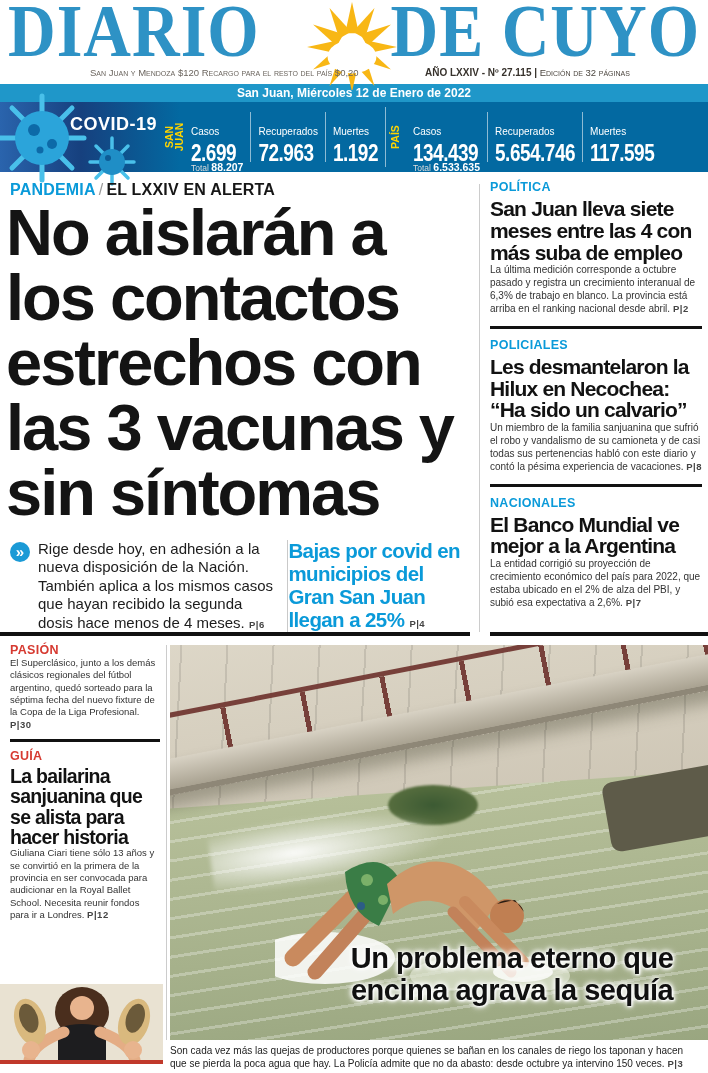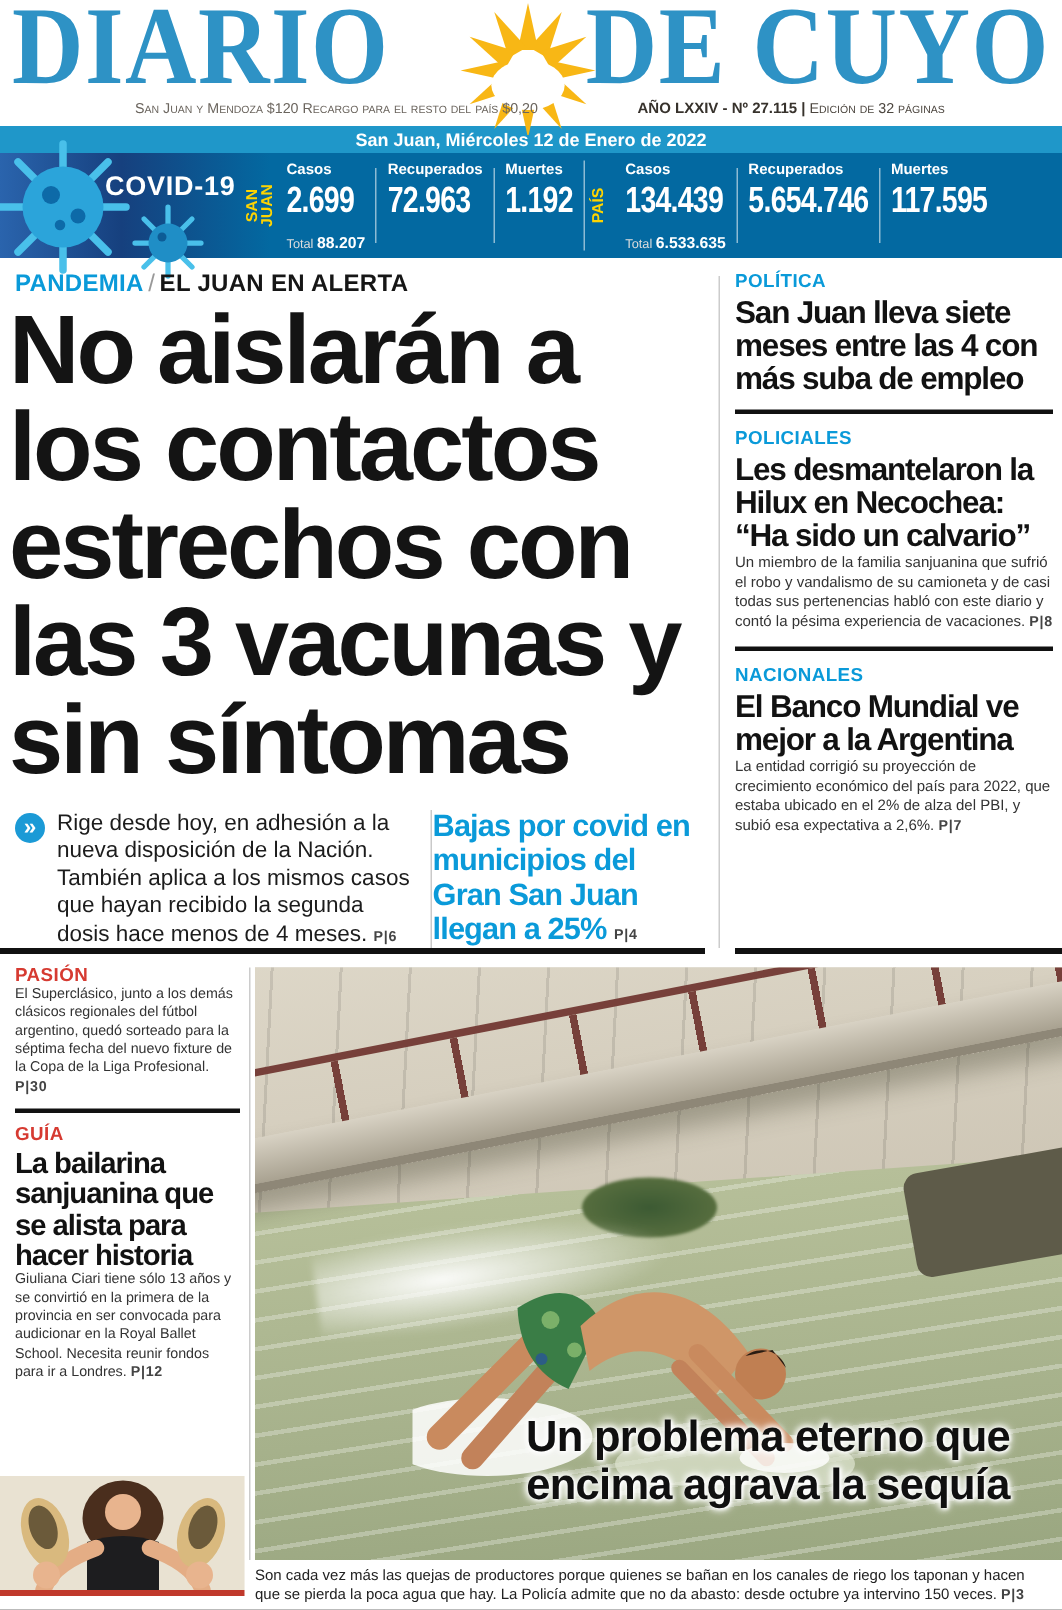--- a/index.html
+++ b/index.html
@@ -23,21 +23,21 @@
   .covid{position:absolute;top:102px;left:0;right:0;height:70px;background:#0369a1;}
   .covid-glow{position:absolute;left:0;top:0;bottom:0;width:180px;
     background:linear-gradient(90deg,#2a64ad 0%,#16407e 45%,rgba(11,19,40,0) 100%);}
   .virus-svg{position:absolute;left:-10px;top:-14px;width:170px;height:98px;}
   .covid-title{position:absolute;left:70px;top:12px;font-size:18px;font-weight:bold;color:#fff;letter-spacing:.5px;}
   .covid-stats{position:absolute;left:164px;right:3px;top:0;bottom:0;display:flex;align-items:stretch;}
   .vwrap{flex:0 0 20px;position:relative;}
   .vlabel{position:absolute;left:50%;top:50%;transform:translate(-50%,-50%) rotate(-90deg);
     width:42px;text-align:center;font-size:10.5px;line-height:9.5px;font-weight:bold;color:#ffd400;}
   .stat{display:flex;flex-direction:column;padding:6px 7px 4px;}
-  .stat-label{font-size:10px;font-weight:bold;color:#fff;}
+  .stat-label{font-size:10px;font-weight:normal;color:#fff;margin-top:18px;}
   .stat-value{font-size:19px;font-weight:bold;color:#fff;letter-spacing:-0.5px;margin-top:2px;
     transform:scaleY(1.28);transform-origin:center top;white-space:nowrap;}
   .stat-total{margin-top:auto;font-size:8.5px;color:#ddd;white-space:nowrap;}
   .stat-total b{font-size:10.5px;color:#fff;}
   .vsep{width:1px;background:rgba(255,255,255,.55);margin:10px 0;}
   .vsep.tall{margin:5px 0;}
 
   
   .kicker-row{position:absolute;top:181px;left:10px;font-size:16px;font-weight:bold;letter-spacing:.2px;}
   .kicker-blue{color:#0a9ad9;}
@@ -199,38 +199,39 @@
       </div>
       <div class="vsep"></div>
       <div class="stat">
         <span class="stat-label">Muertes</span>
         <span class="stat-value">117.595</span>
       </div>
     </div>
   </div>
 
   <div class="kicker-row">
-    <span class="kicker-blue">PANDEMIA</span><span class="kicker-sep">/</span><span>EL JUAN EN ALERTA</span>
+    <span class="kicker-blue">PANDEMIA</span><span class="kicker-sep">/</span><span>EL LXXIV EN ALERTA</span>
   </div>
   <h1 class="headline-main" style="margin:0;">No aislarán a los contactos estrechos con las 3 vacunas y sin síntomas</h1>
   <div class="lead-row">
     <div class="lead-left">
       <span class="chevron-badge">»</span>
       <p class="lead-text" style="margin:0;"><span>Rige desde hoy, en adhesión a la nueva disposición de la Nación. También aplica a los mismos casos que hayan recibido la segunda dosis hace menos de 4 meses. </span><span class="pageref">P|6</span></p>
     </div>
     <div class="lead-right">
       <p class="side-headline" style="margin:0;"><span>Bajas por covid en municipios del Gran San Juan llegan a 25% </span><span class="pageref">P|4</span></p>
     </div>
   </div>
 
   <div class="col-divider"></div>
   <div class="right-col">
     <div>
       <div class="sec-kicker">POLÍTICA</div>
       <div class="sec-headline">San Juan lleva siete meses entre las 4 con más suba de empleo</div>
+      <p class="sec-body" style="margin:0;"><span>La última medición corresponde a octubre pasado y registra un crecimiento interanual de 6,3% de trabajo en blanco. La provincia está arriba en el ranking nacional desde abril. </span><span class="pageref">P|2</span></p>
     </div>
     <div class="rule"></div>
     <div>
       <div class="sec-kicker">POLICIALES</div>
       <div class="sec-headline">Les desmantelaron la Hilux en Necochea: “Ha sido un calvario”</div>
       <p class="sec-body" style="margin:0;"><span>Un miembro de la familia sanjuanina que sufrió el robo y vandalismo de su camioneta y de casi todas sus pertenencias habló con este diario y contó la pésima experiencia de vacaciones. </span><span class="pageref">P|8</span></p>
     </div>
     <div class="rule"></div>
     <div>
       <div class="sec-kicker">NACIONALES</div>

